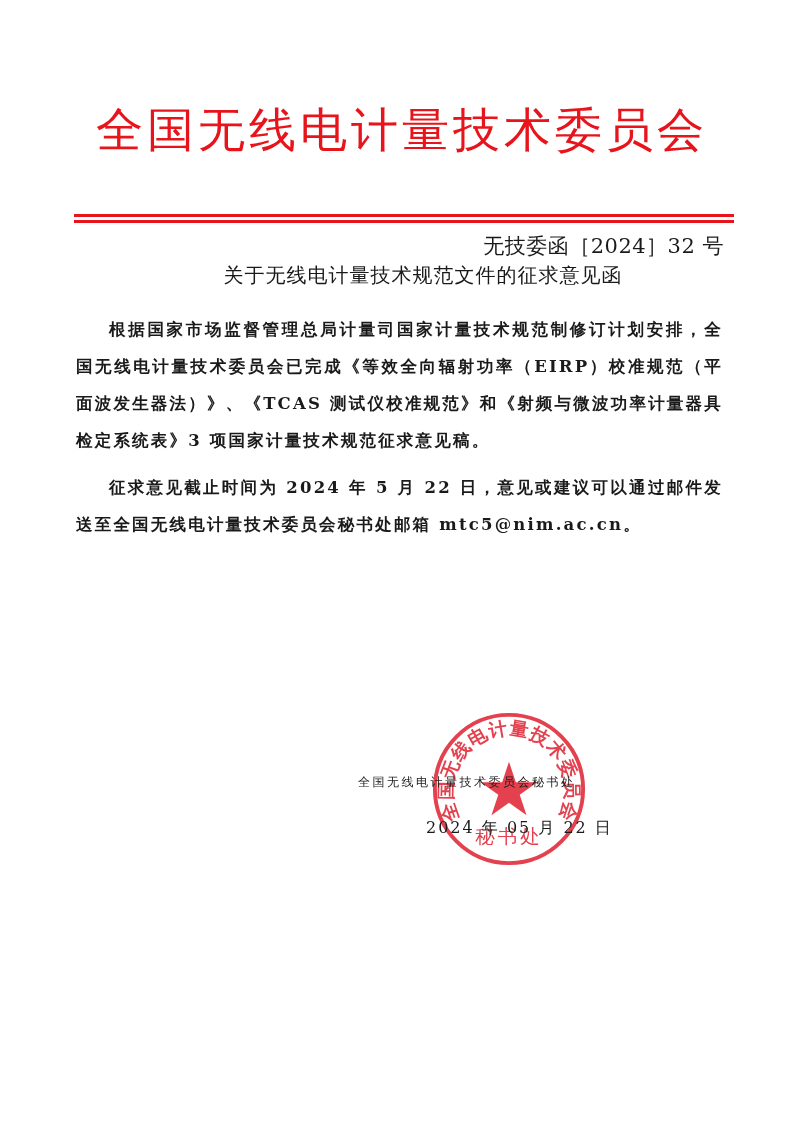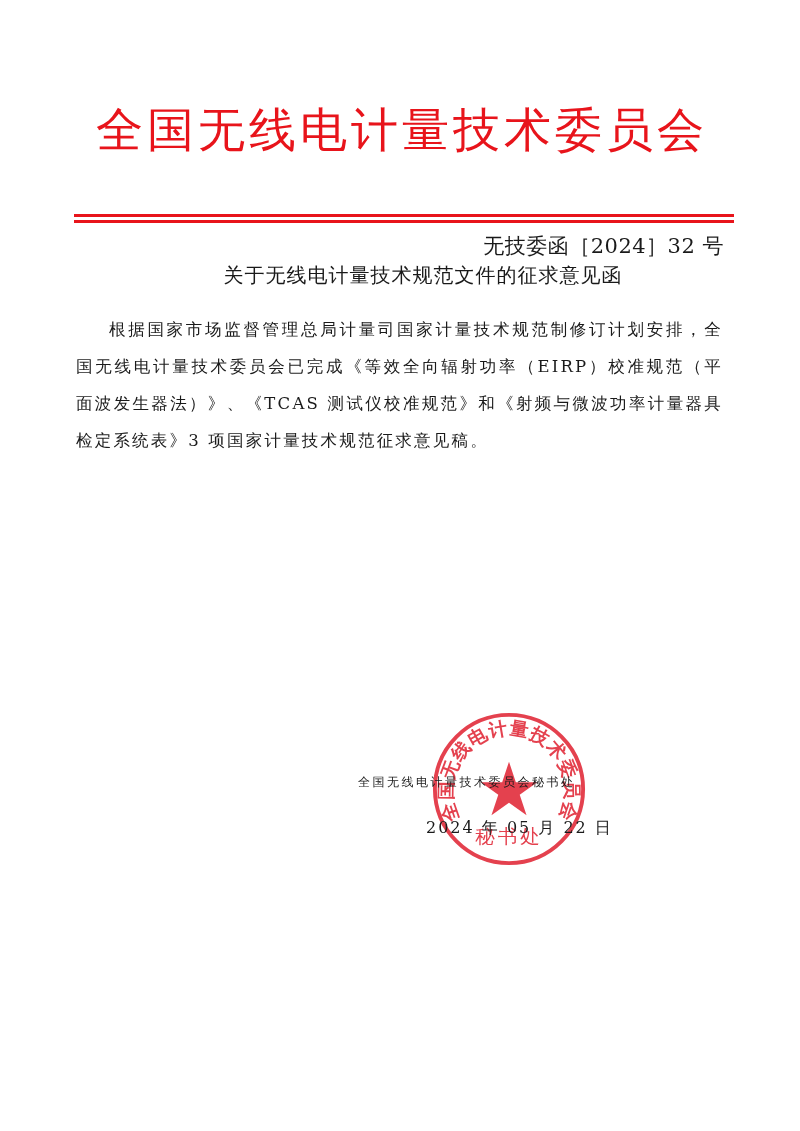--- a/index.html
+++ b/index.html
@@ -9,37 +9,38 @@
               color: #e8141b; font-family: "DejaVu Sans", "Liberation Sans", sans-serif;
               font-size: 47px; letter-spacing: 4px; white-space: nowrap; line-height: 60px; }
   .rule { position: absolute; left: 74px; width: 660px; background: #e8141b; }
   .rule.r1 { top: 214px; height: 3px; }
   .rule.r2 { top: 220px; height: 3px; }
   .docno { position: absolute; right: 76px; top: 232px; font-size: 21px; letter-spacing: 0.5px; }
   .title { position: absolute; left: 0; width: 800px; top: 262px; text-align: center;
            font-size: 20px; letter-spacing: 1px; padding-left: 23px; }
   .body { position: absolute; left: 76px; width: 658px; top: 311px; font-size: 16.5px;
           line-height: 37px; letter-spacing: 2.2px; }
-  .body p { margin: 0 11px 10px 0; text-indent: 2em; text-align: justify; text-align-last: left; }
+  .body p { margin: 0 11px 10px 0; text-indent: 2em; text-align: justify; text-align-last: left; font-weight: bold; }
   .sig { position: absolute; left: 358px; top: 774px; font-size: 12px; letter-spacing: 2.5px; }
   .date { position: absolute; left: 426px; top: 818px; font-size: 16px; letter-spacing: 2px; }
   .stamp { position: absolute; left: 431px; top: 711px; width: 156px; height: 156px; opacity: 0.85; }
 </style>
 </head>
 <body>
 
 <div class="masthead">全国无线电计量技术委员会</div>
 <div class="rule r1"></div>
 <div class="rule r2"></div>
 
 <div class="docno">无技委函［2024］32 号</div>
 <div class="title">关于无线电计量技术规范文件的征求意见函</div>
 
 <div class="body">
   <p>根据国家市场监督管理总局计量司国家计量技术规范制修订计划安排，全国无线电计量技术委员会已完成《等效全向辐射功率（EIRP）校准规范（平面波发生器法）》、《TCAS 测试仪校准规范》和《射频与微波功率计量器具检定系统表》3 项国家计量技术规范征求意见稿。</p>
+  <p>征求意见截止时间为 2024 年 5 月 22 日，意见或建议可以通过邮件发送至全国无线电计量技术委员会秘书处邮箱 mtc5@nim.ac.cn。</p>
 </div>
 
 <svg class="stamp" viewBox="0 0 160 160">
   <defs>
     <path id="arc" d="M 28 108 A 58 58 0 1 1 132 108"></path>
   </defs>
   <circle cx="80" cy="80" r="76" fill="none" stroke="#e02030" stroke-width="4"></circle>
   <text font-family="DejaVu Sans, sans-serif" font-size="19" fill="#e02030" font-weight="bold" letter-spacing="1">
     <textPath href="#arc" startOffset="50%" text-anchor="middle">全国无线电计量技术委员会</textPath>
   </text>

